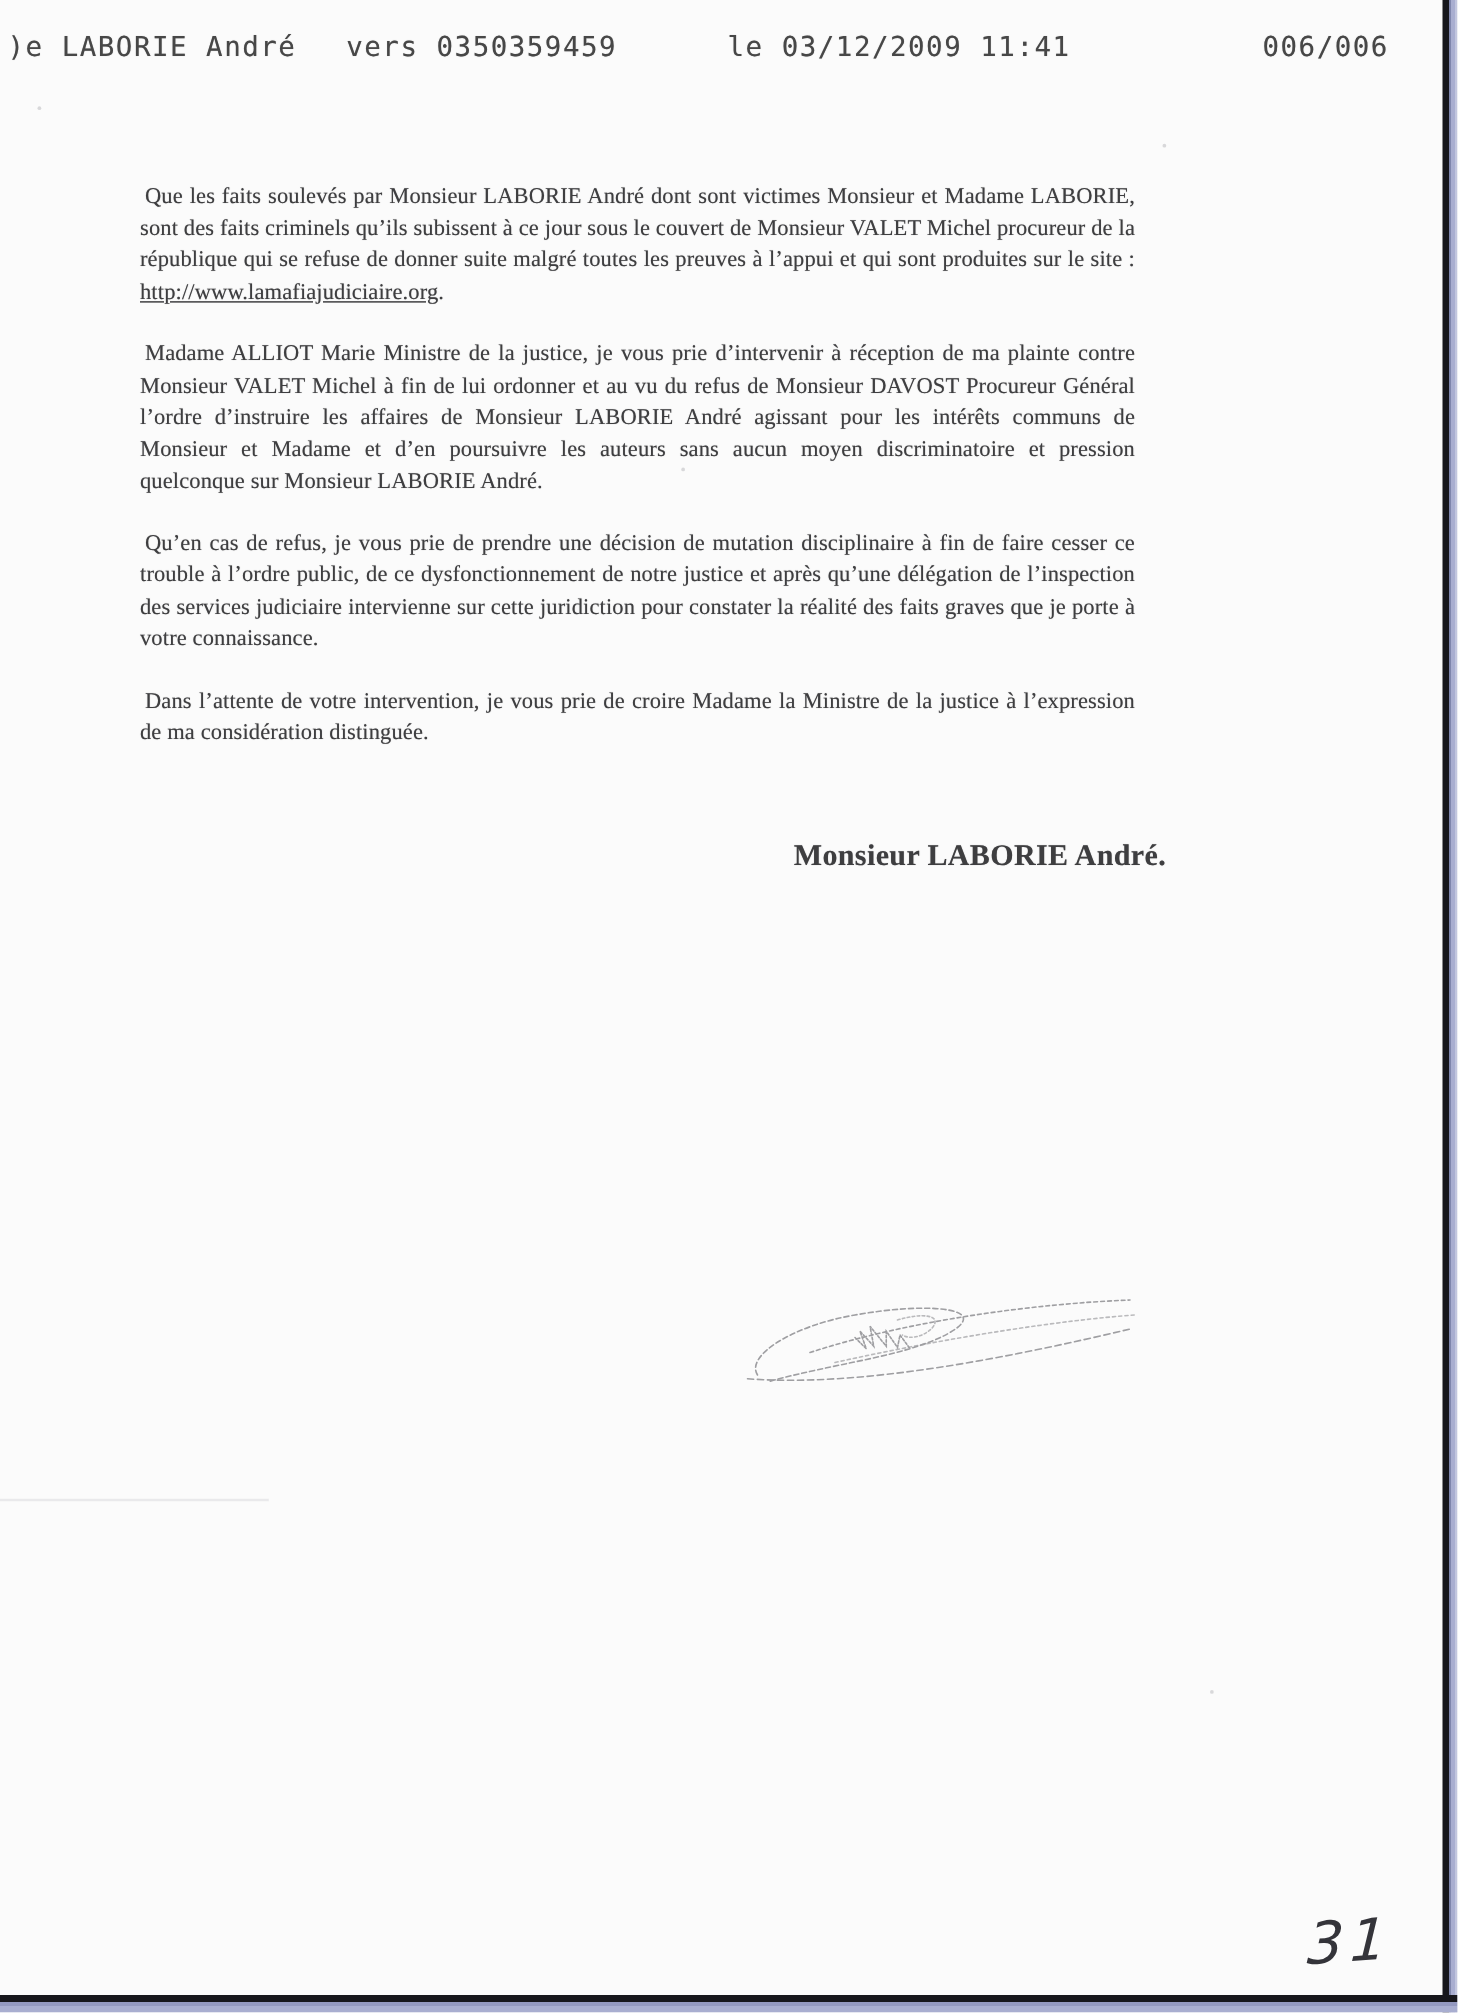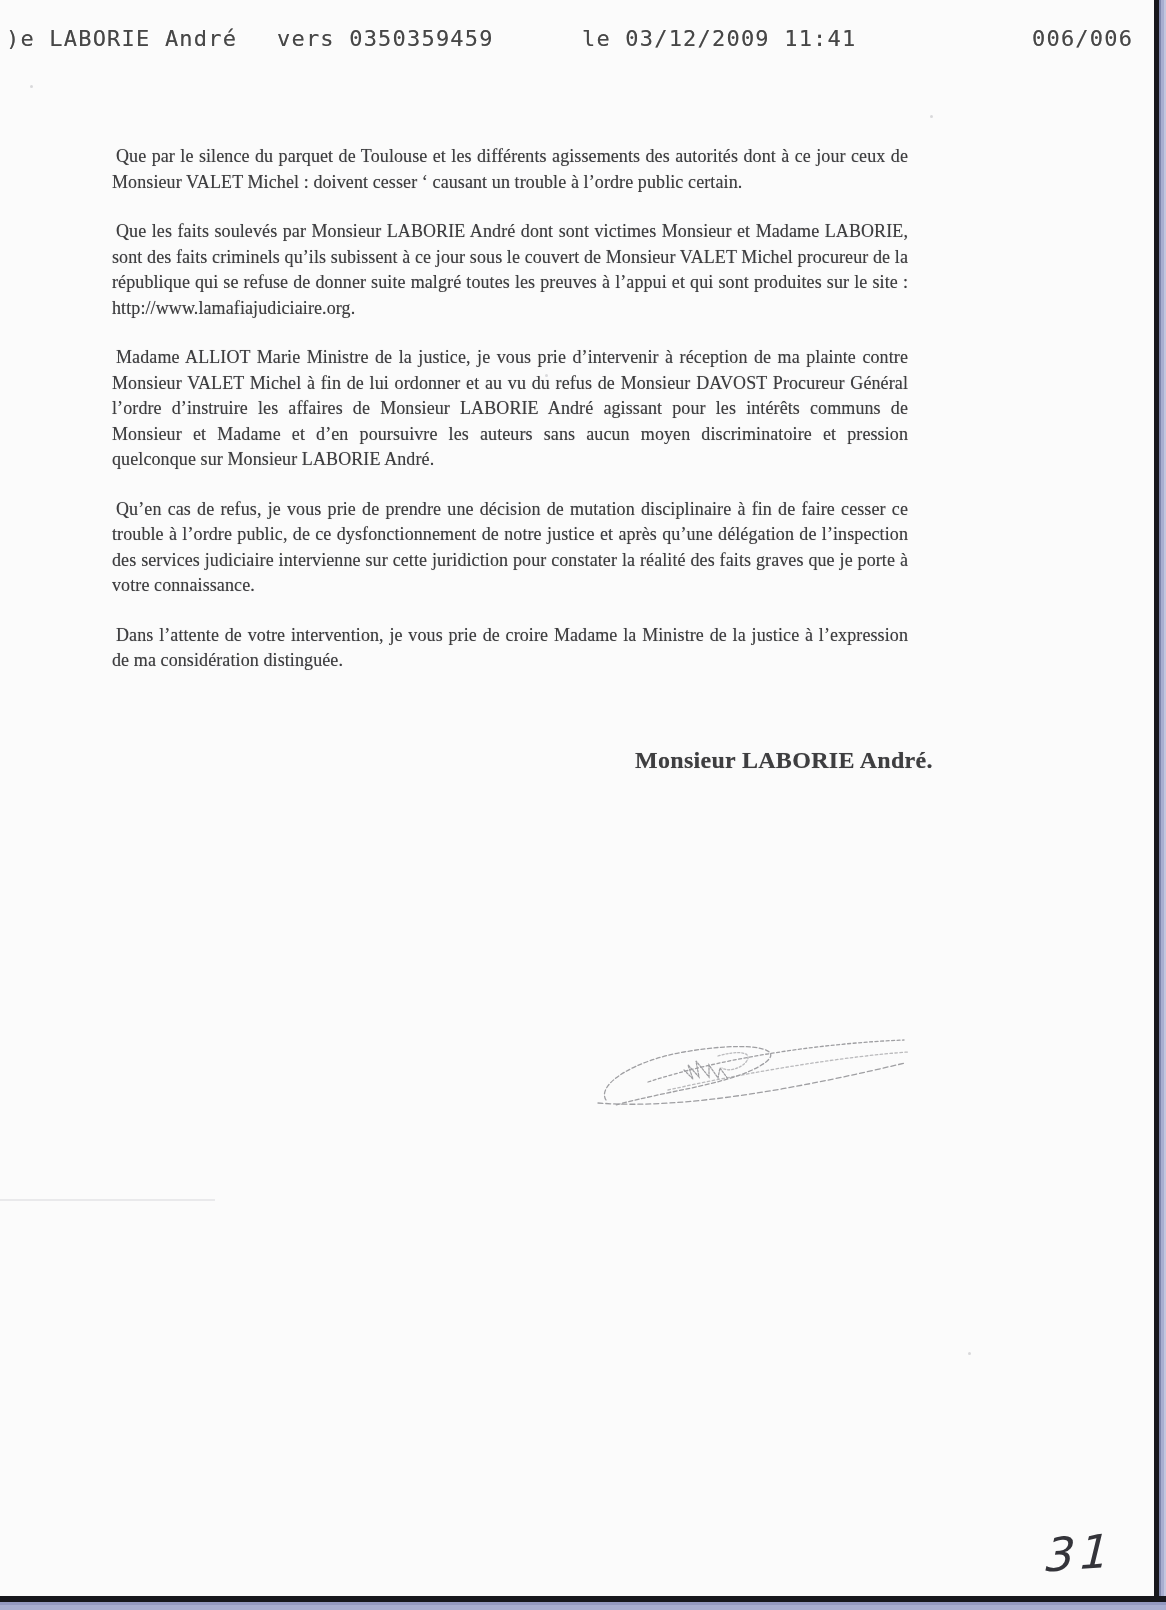--- a/index.html
+++ b/index.html
@@ -11,30 +11,30 @@
   .page{position:absolute;inset:0;background:var(--paper,#fbfbfb)}
 
   
   .fax-header span{
     position:absolute;top:26px;
     font-family:"DejaVu Sans Mono","Liberation Mono",monospace;
     font-size:22px;letter-spacing:1.2px;white-space:pre;
     color:var(--header-ink,#474747);
     text-shadow:0 0 .6px rgba(70,70,70,.5);
   }
-  .fax-from{left:6px}.fax-to{left:277px}.fax-dt{left:582px}.fax-pg{left:1032px}
+  .fax-from{left:6px}.fax-to{left:277px}.fax-dt{left:582px}.fax-pg{left:1010px}
 
   
   .letter-body{
     position:absolute;left:112px;top:144px;width:796px;
     font-size:18px;line-height:25.5px;text-align:justify;
     color:var(--ink,#3e3e40);letter-spacing:.1px;
   }
   .letter-body p{margin:0 0 24px 0;text-indent:4px;text-shadow:0 0 .7px rgba(70,70,70,.55)}
-  .url{color:inherit;text-underline-offset:2px}
+  .url{color:inherit;text-decoration:underline;text-underline-offset:2px}
   .sig-name{
     font-weight:bold;font-size:24px;letter-spacing:.3px;white-space:nowrap;
     padding-left:523px;margin:74px 0 0 0 !important;text-indent:0 !important;
   }
 
   
   .signature-svg{position:absolute;left:588px;top:1012px}
 
   
   .pagenum{
@@ -65,21 +65,20 @@
 <div class="page">
 
   <header class="fax-header">
     <span class="fax-from">)e LABORIE André</span>
     <span class="fax-to">vers 0350359459</span>
     <span class="fax-dt">le 03/12/2009 11:41</span>
     <span class="fax-pg">006/006</span>
   </header>
 
   <main class="letter-body">
-    <p>Que par le silence du parquet de Toulouse et les différents agissements des autorités dont à ce jour ceux de Monsieur VALET Michel : doivent cesser ‘ causant un trouble à l’ordre public certain.</p>
     <p><span>Que les faits soulevés par Monsieur LABORIE André dont sont victimes Monsieur et Madame LABORIE, sont des faits criminels qu’ils subissent à ce jour sous le couvert de Monsieur VALET Michel procureur de la république qui se refuse de donner suite malgré toutes les preuves à l’appui et qui sont produites sur le site : </span><span class="url">http://www.lamafiajudiciaire.org</span><span>.</span></p>
     <p>Madame ALLIOT Marie Ministre de la justice, je vous prie d’intervenir à réception de ma plainte contre Monsieur VALET Michel à fin de lui ordonner et au vu du refus de Monsieur DAVOST Procureur Général l’ordre d’instruire les affaires de Monsieur LABORIE André agissant pour les intérêts communs de Monsieur et Madame et d’en poursuivre les auteurs sans aucun moyen discriminatoire et pression quelconque sur Monsieur LABORIE André.</p>
     <p>Qu’en cas de refus, je vous prie de prendre une décision de mutation disciplinaire à fin de faire cesser ce trouble à l’ordre public, de ce dysfonctionnement de notre justice et après qu’une délégation de l’inspection des services judiciaire intervienne sur cette juridiction pour constater la réalité des faits graves que je porte à votre connaissance.</p>
     <p>Dans l’attente de votre intervention, je vous prie de croire Madame la Ministre de la justice à l’expression de ma considération distinguée.</p>
     <p class="sig-name">Monsieur LABORIE André.</p>
   </main>
 
   <svg class="signature-svg" width="335" height="105" viewBox="0 0 335 105">
     <g fill="none" stroke="#8f8f93" stroke-width="1.3" stroke-linecap="round" opacity="0.85">
       <path d="M18 88 C 8 72, 48 48, 96 40 C 152 30, 198 34, 178 50 C 158 65, 118 73, 84 80 C 60 85, 38 90, 28 93" stroke-dasharray="4 2.5"></path>

